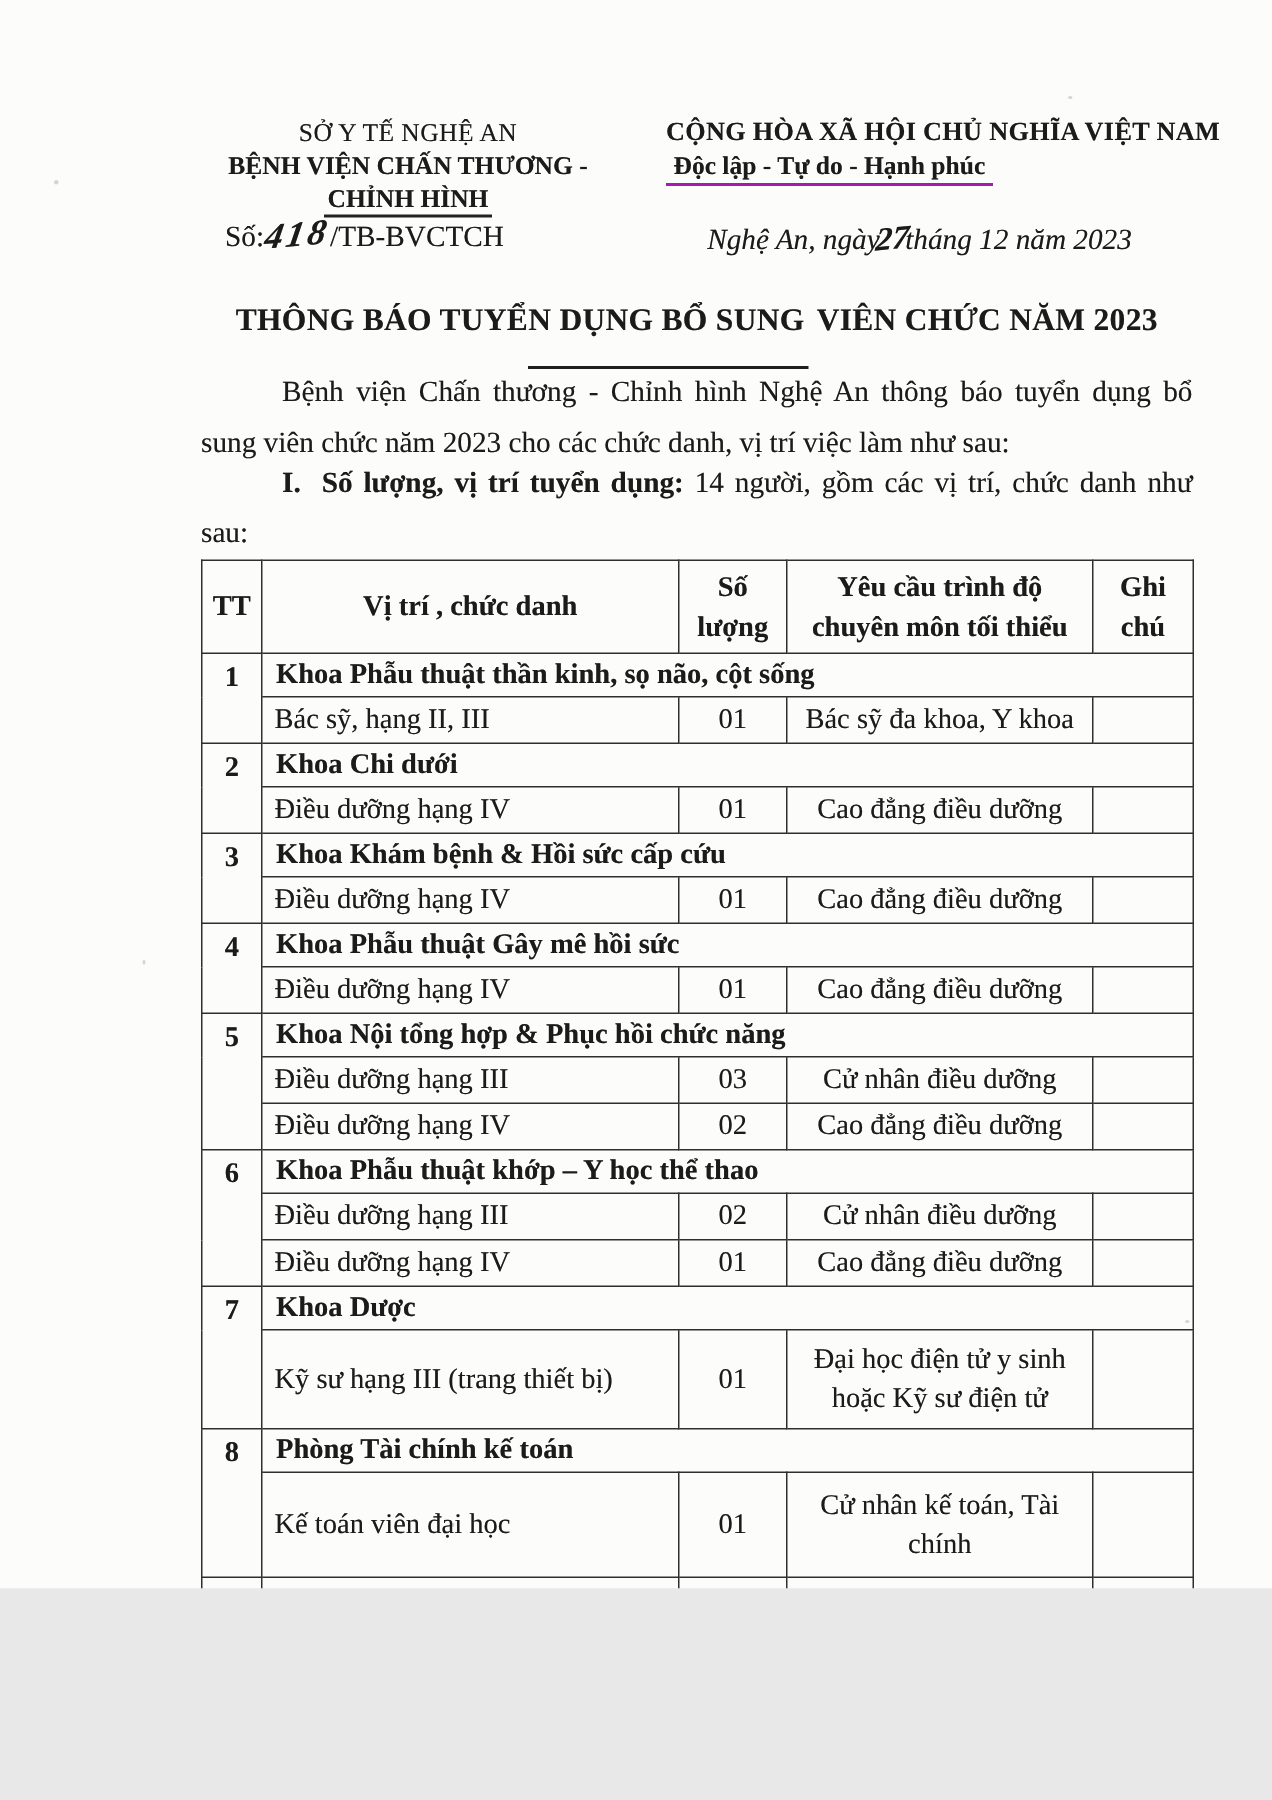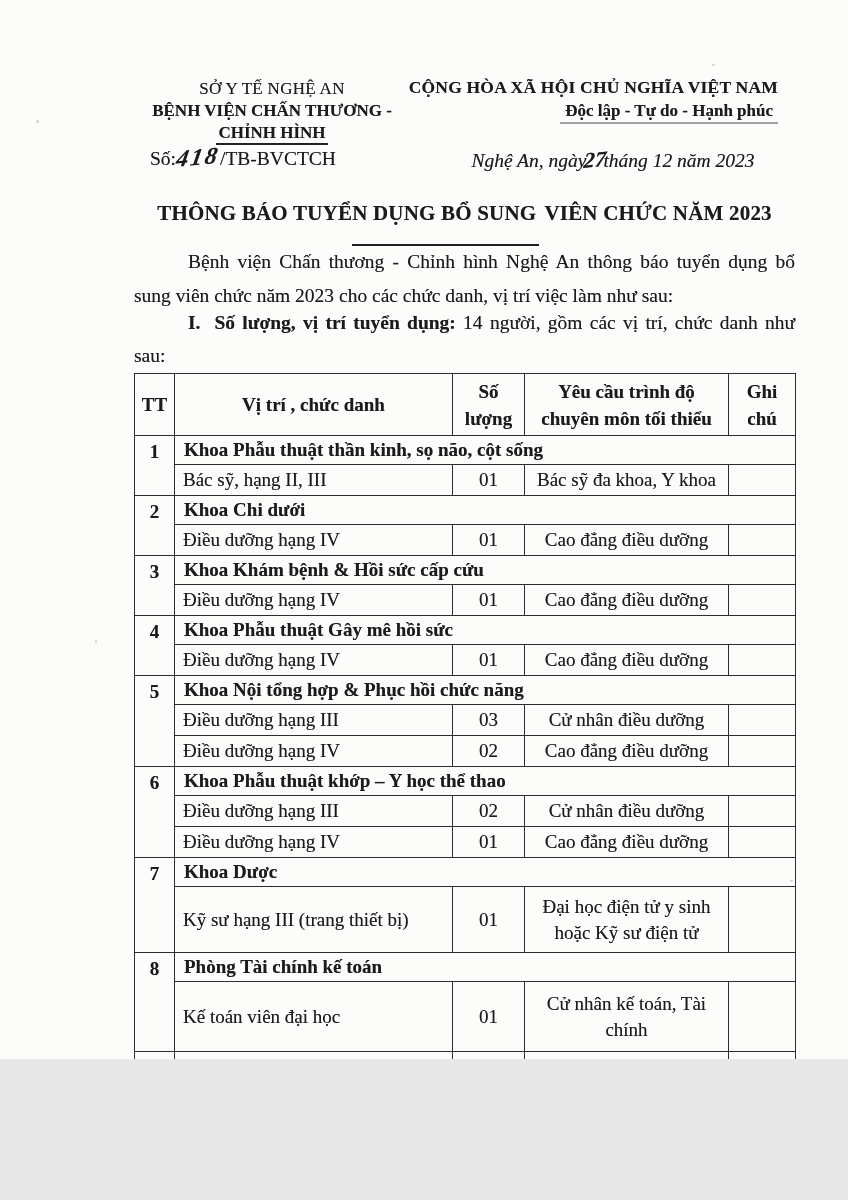--- a/index.html
+++ b/index.html
@@ -12,24 +12,24 @@
   }
   .speck { position:absolute; background:rgba(110,110,110,0.28); border-radius:50%; }
 
   
   .org-block { position:absolute; left:120px; top:78px; width:304px; text-align:center;
                font-size:17px; line-height:22px; }
   .org-parent { font-weight:normal; letter-spacing:0.3px; }
   .org-name { font-weight:bold; }
   .org-name-underline { border-bottom:2px solid #222; padding:0 2px 1px 2px; }
 
-  .national-block { position:absolute; left:404px; top:76px; width:374px; text-align:right; }
+  .national-block { position:absolute; left:444px; top:76px; width:374px; text-align:left; }
   .national-line1 { font-weight:bold; font-size:17.5px; line-height:23px; letter-spacing:0.2px; }
   .national-line2 { font-weight:bold; font-size:17px; line-height:24px; }
-  .motto-underline { border-bottom:2px solid #a3a3a3; padding:0 5px 2px 5px; }
+  .motto-underline { border-bottom:2px solid #a21caf; padding:0 5px 2px 5px; }
 
   .doc-no { position:absolute; left:150px; top:147px; font-size:19.5px; }
   .handwrite {
     display:inline-block; font-style:italic; font-weight:bold;
     transform:skewX(-14deg) rotate(-5deg); font-size:24px; line-height:20px;
     letter-spacing:2px; margin:0 1px 0 1px;
   }
   .handwrite-day {
     display:inline-block; font-style:italic; font-weight:bold;
     transform:skewX(-10deg) rotate(-6deg); font-size:22px; line-height:18px;

